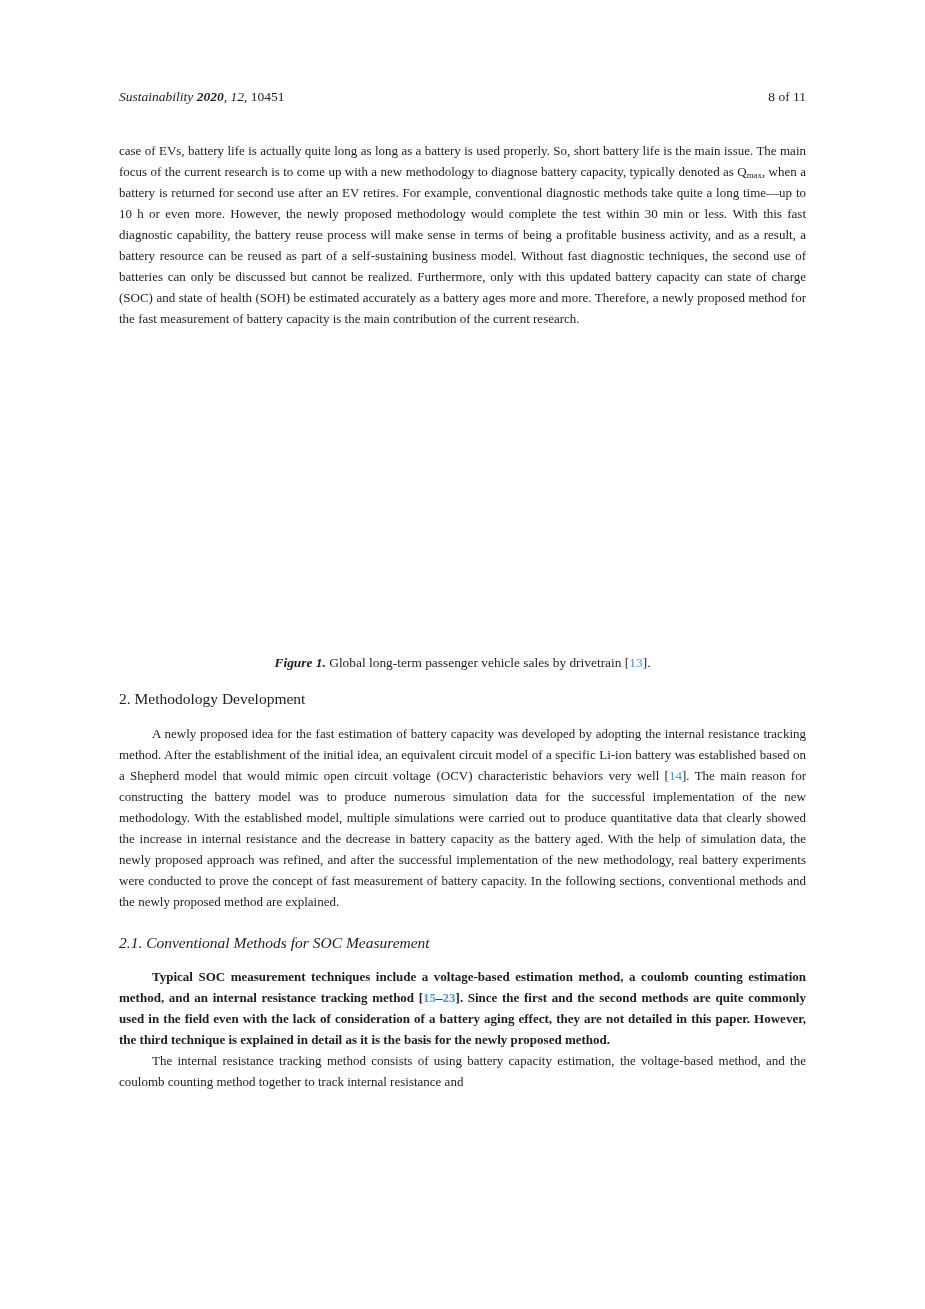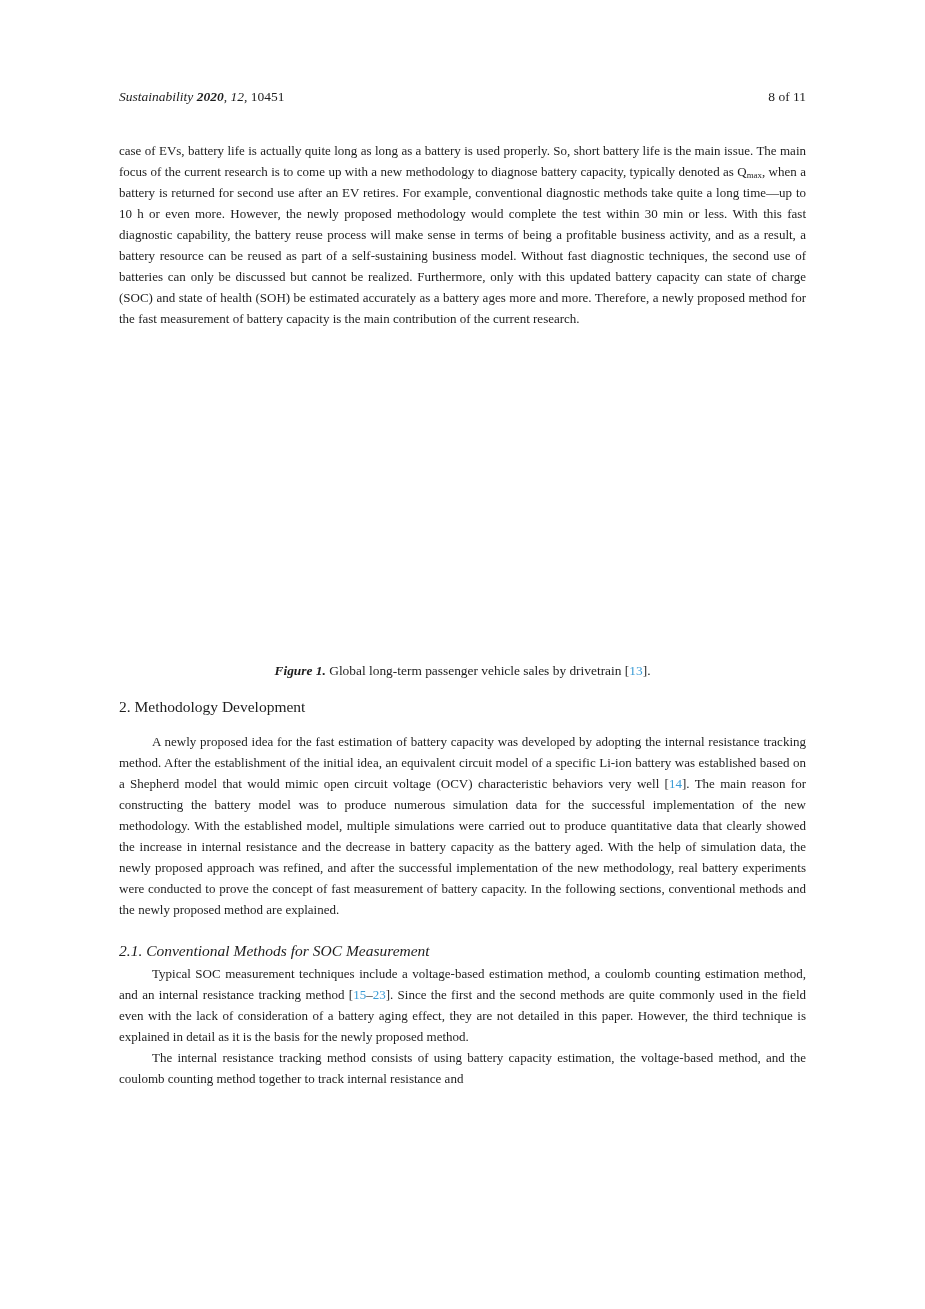--- a/index.html
+++ b/index.html
@@ -28,37 +28,37 @@
     line-height:21px;
     text-align:justify;
   }
   .para1 { margin-top:34px; }
   .indent { text-indent:33px; }
   .figure-space { height:317px; }
   .figure-caption {
     font-size:13.4px;
     line-height:18px;
     text-align:center;
-    margin:16px;
+    margin:8px;
   }
   .section-heading {
     margin:16px 0 0 0;
     font-size:15.5px;
     line-height:21px;
     font-weight:normal;
   }
   .subsection-heading {
     margin:20px 0 0 0;
     font-size:15.5px;
     line-height:21px;
     font-weight:normal;
     font-style:italic;
   }
   .para2 { margin-top:14px; }
-  .para3 { margin-top:2px; }
+  .para3 { margin-top:13px;font-weight:bold; }
   .para4 { margin-top:0; }
   .sub { font-size:0.68em; vertical-align:-0.22em; line-height:0; }
   .ref-link {
     color:var(--link-color, #3a9bd5);
     text-decoration:none;
     cursor:pointer;
   }
 </style>
 </head>
 <body>

